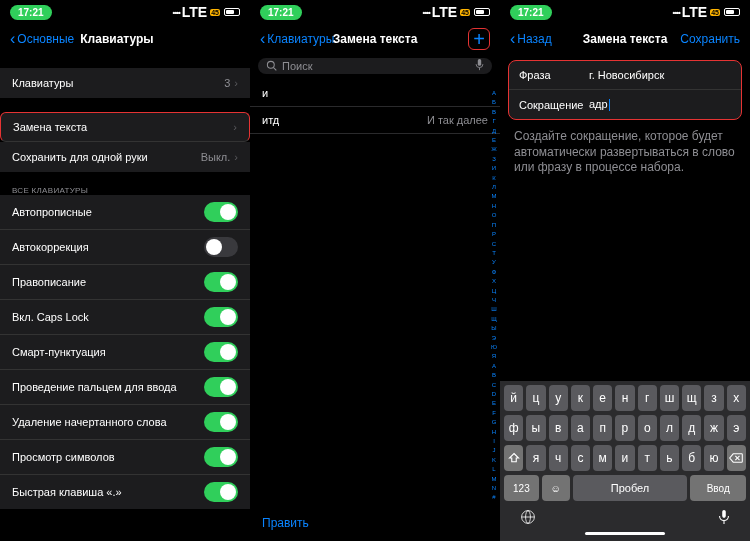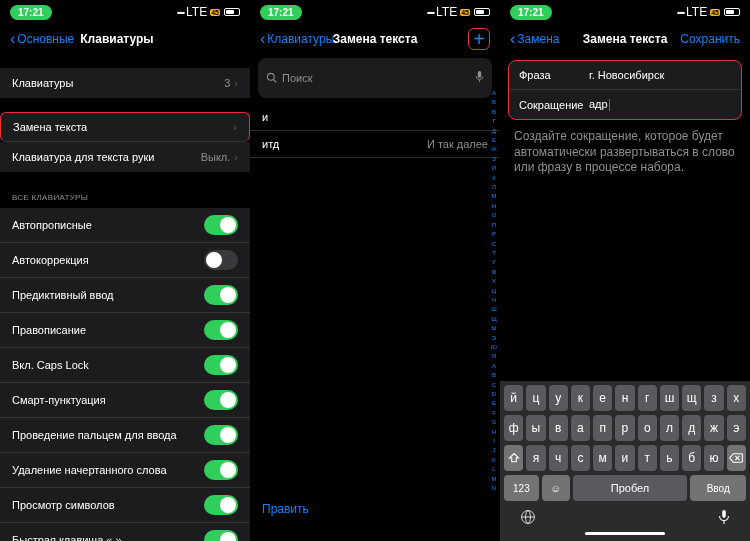--- a/index.html
+++ b/index.html
@@ -2,21 +2,21 @@
 <html><head>
 <meta charset="utf-8">
 <style>
   * { box-sizing: border-box; margin: 0; padding: 0; font-family: -apple-system, BlinkMacSystemFont, "Segoe UI", Helvetica, Arial, sans-serif; }
   body { background: #1c1c1e; display: flex; width: 750px; height: 541px; overflow: hidden; }
   .screen { width: 250px; height: 541px; background: #000; position: relative; overflow: hidden; display: flex; flex-direction: column; }
   .status-bar { height: 24px; display: flex; align-items: center; justify-content: space-between; padding: 0 10px; font-size: 10px; color: #fff; font-weight: 600; }
   .time-pill { background: #30cf5b; color: #fff; padding: 2px 8px; border-radius: 10px; font-size: 10px; font-weight: 600; }
   .status-right { display: flex; align-items: center; gap: 2px; font-size: 8px; }
   .signal-dots { letter-spacing: -1px; font-size: 8px; }
-  .lte-badge { font-size: 12px; font-weight: 400; }
+  .lte-badge { font-size: 14px; font-weight: 700; }
   .badge45 { background: #ffb400; color: #000; border-radius: 2px; padding: 0 1px; font-size: 7px; margin-left: 1px; }
   .battery { width: 16px; height: 8px; border: 1px solid #fff; border-radius: 2px; margin-left: 2px; position: relative; }
   .battery::after { content: ''; position: absolute; left: 1px; top: 1px; bottom: 1px; width: 60%; background: #fff; border-radius: 1px; }
 
   .nav-bar { height: 30px; display: flex; align-items: center; padding: 0 10px; position: relative; }
   .nav-back { color: #0a84ff; font-size: 12px; display: flex; align-items: center; gap: 2px; cursor: pointer; }
   .nav-back .chev { font-size: 16px; line-height: 1; }
   .nav-title { position: absolute; left: 50%; transform: translateX(-50%); color: #fff; font-size: 12px; font-weight: 600; }
   .nav-title.left-align { position: static; transform: none; margin-left: 6px; }
   .nav-action { color: #0a84ff; font-size: 12px; margin-left: auto; cursor: pointer; }
@@ -25,37 +25,37 @@
 
   .content { flex: 1; overflow: hidden; }
 
   
   .group { margin-top: 14px; }
   .cell { background: #1c1c1e; padding: 7px 12px; display: flex; align-items: center; justify-content: space-between; border-bottom: 0.5px solid #333; min-height: 30px; }
   .cell:last-child { border-bottom: none; }
   .cell-label { color: #fff; font-size: 11px; }
   .cell-value { color: #8e8e93; font-size: 11px; display: flex; align-items: center; gap: 4px; }
   .chevron-right { color: #5a5a5e; font-size: 11px; }
-  .section-header { color: #8e8e93; font-size: 8px; padding: 14px 12px 6px; text-transform: uppercase; letter-spacing: 0.3px; margin-top: 7px; }
+  .section-header { color: #8e8e93; font-size: 8px; padding: 14px 12px 0; text-transform: uppercase; letter-spacing: 0.3px; }
 
   .switch { width: 34px; height: 20px; border-radius: 10px; background: #30cf5b; position: relative; }
   .switch::after { content: ''; position: absolute; width: 16px; height: 16px; background: #fff; border-radius: 50%; top: 2px; right: 2px; }
   .switch.off { background: #39393d; }
   .switch.off::after { right: auto; left: 2px; }
 
   
-  .search-bar { margin: 4px 8px 6px; background: #1c1c1e; border-radius: 8px; height: 40px; display: flex; align-items: center; padding: 0 8px; }
+  .search-bar { margin: 4px 8px 6px; background: #1c1c1e; border-radius: 8px; height: 16px; display: flex; align-items: center; padding: 0 8px; }
   .search-icon { color: #8e8e93; font-size: 11px; margin-right: 5px; }
   .search-input-text { color: #8e8e93; font-size: 11px; flex: 1; }
   .mic-icon { color: #8e8e93; font-size: 11px; }
   .list-row { padding: 7px 12px; display: flex; justify-content: space-between; border-bottom: 0.5px solid #2a2a2c; }
   .list-shortcut { color: #fff; font-size: 11px; }
   .list-phrase { color: #8e8e93; font-size: 11px; }
   .idx-strip { position: absolute; right: 1px; top: 90px; bottom: 40px; width: 10px; display: flex; flex-direction: column; justify-content: space-between; align-items: center; font-size: 6px; color: #0a84ff; line-height: 1.05; }
-  .s2-footer { position: absolute; bottom: 16px; left: 0; right: 0; height: 32px; display: flex; align-items: center; padding: 0 12px; background: #000; }
+  .s2-footer { position: absolute; bottom: 2px; left: 0; right: 0; height: 32px; display: flex; align-items: center; padding: 0 12px; background: #000; }
   .s2-footer .edit { color: #0a84ff; font-size: 12px; }
 
   
   .form-group { margin: 6px 8px; background: #1c1c1e; border-radius: 8px; }
   .form-row { display: flex; padding: 8px 10px; border-bottom: 0.5px solid #333; align-items: center; font-size: 11px; }
   .form-row:last-child { border-bottom: none; }
   .form-label { color: #fff; width: 70px; }
   .form-value { color: #fff; flex: 1; }
   .form-value .cursor { display: inline-block; width: 1.5px; height: 12px; background: #0a84ff; vertical-align: middle; margin-left: 1px; }
   .form-hint { color: #8e8e93; font-size: 12px; padding: 3px 14px; line-height: 1.3; }
@@ -100,40 +100,36 @@
             <span class="chevron-right">›</span>
           </span>
       </div>
     </div>
     <div class="group">
       <div class="cell red-box">
         <span class="cell-label">Замена текста</span>
         <span class="cell-value chevron-right">›</span>
       </div>
       <div class="cell">
-        <span class="cell-label">Клавиатура для текста руки</span>
+        <span class="cell-label">Сохранить для одной руки</span>
         <span class="cell-value">
             <span>Выкл.</span>
             <span class="chevron-right">›</span>
           </span>
       </div>
     </div>
     <div class="section-header">ВСЕ КЛАВИАТУРЫ</div>
     <div id="s1-switches">
         <div class="cell">
           <span class="cell-label">Автопрописные</span>
           <span class="switch "></span>
         </div>
         <div class="cell">
           <span class="cell-label">Автокоррекция</span>
           <span class="switch off"></span>
-        </div>
-        <div class="cell">
-          <span class="cell-label">Предиктивный ввод</span>
-          <span class="switch "></span>
         </div>
         <div class="cell">
           <span class="cell-label">Правописание</span>
           <span class="switch "></span>
         </div>
         <div class="cell">
           <span class="cell-label">Вкл. Caps Lock</span>
           <span class="switch "></span>
         </div>
         <div class="cell">
@@ -262,21 +258,21 @@
     <span class="status-right">
       <span class="signal-dots">••••</span>
       <span class="lte-badge">LTE</span>
         <span class="badge45">45</span>
       <span class="battery"></span>
     </span>
   </div>
   <div class="nav-bar">
     <span class="nav-back">
         <span class="chev">‹</span>
-        <span>Замена</span>
+        <span>Назад</span>
       </span>
     <span class="nav-title">Замена текста</span>
     <span class="nav-action">Сохранить</span>
   </div>
   <div class="content">
     <div class="form-group red-box">
       <div class="form-row">
         <span class="form-label">Фраза</span>
         <span class="form-value">г. Новосибирск</span>
       </div>

